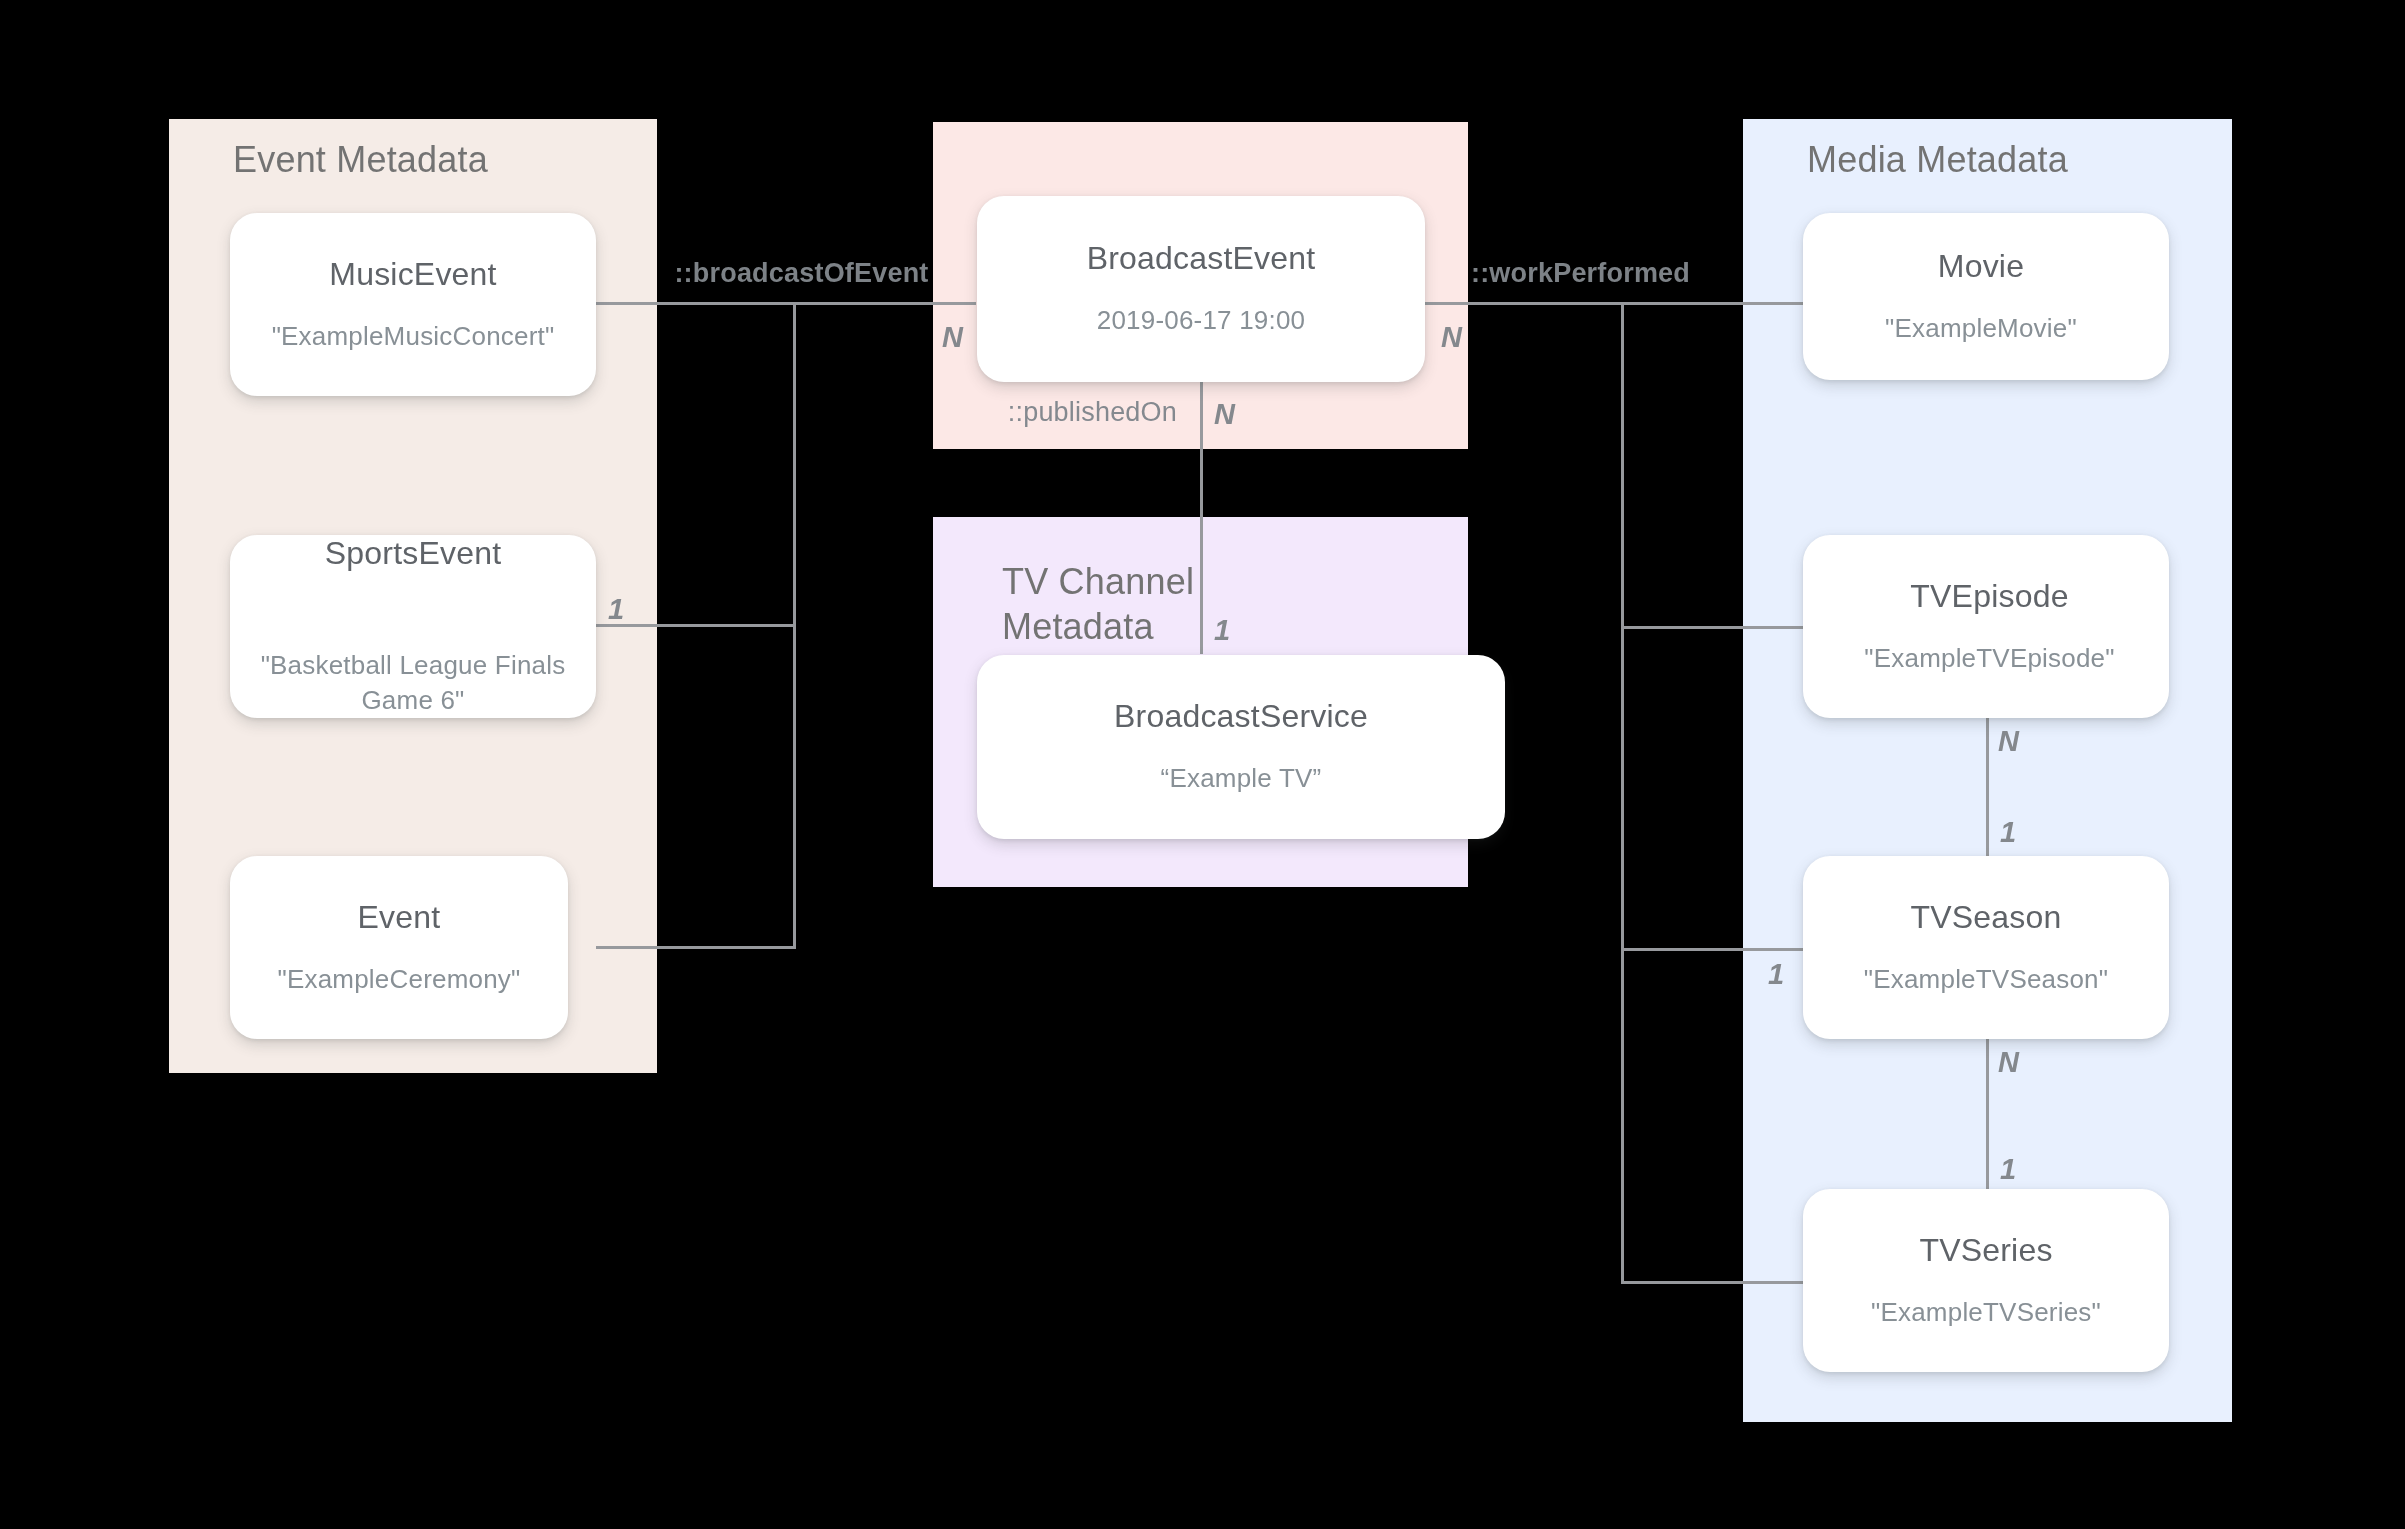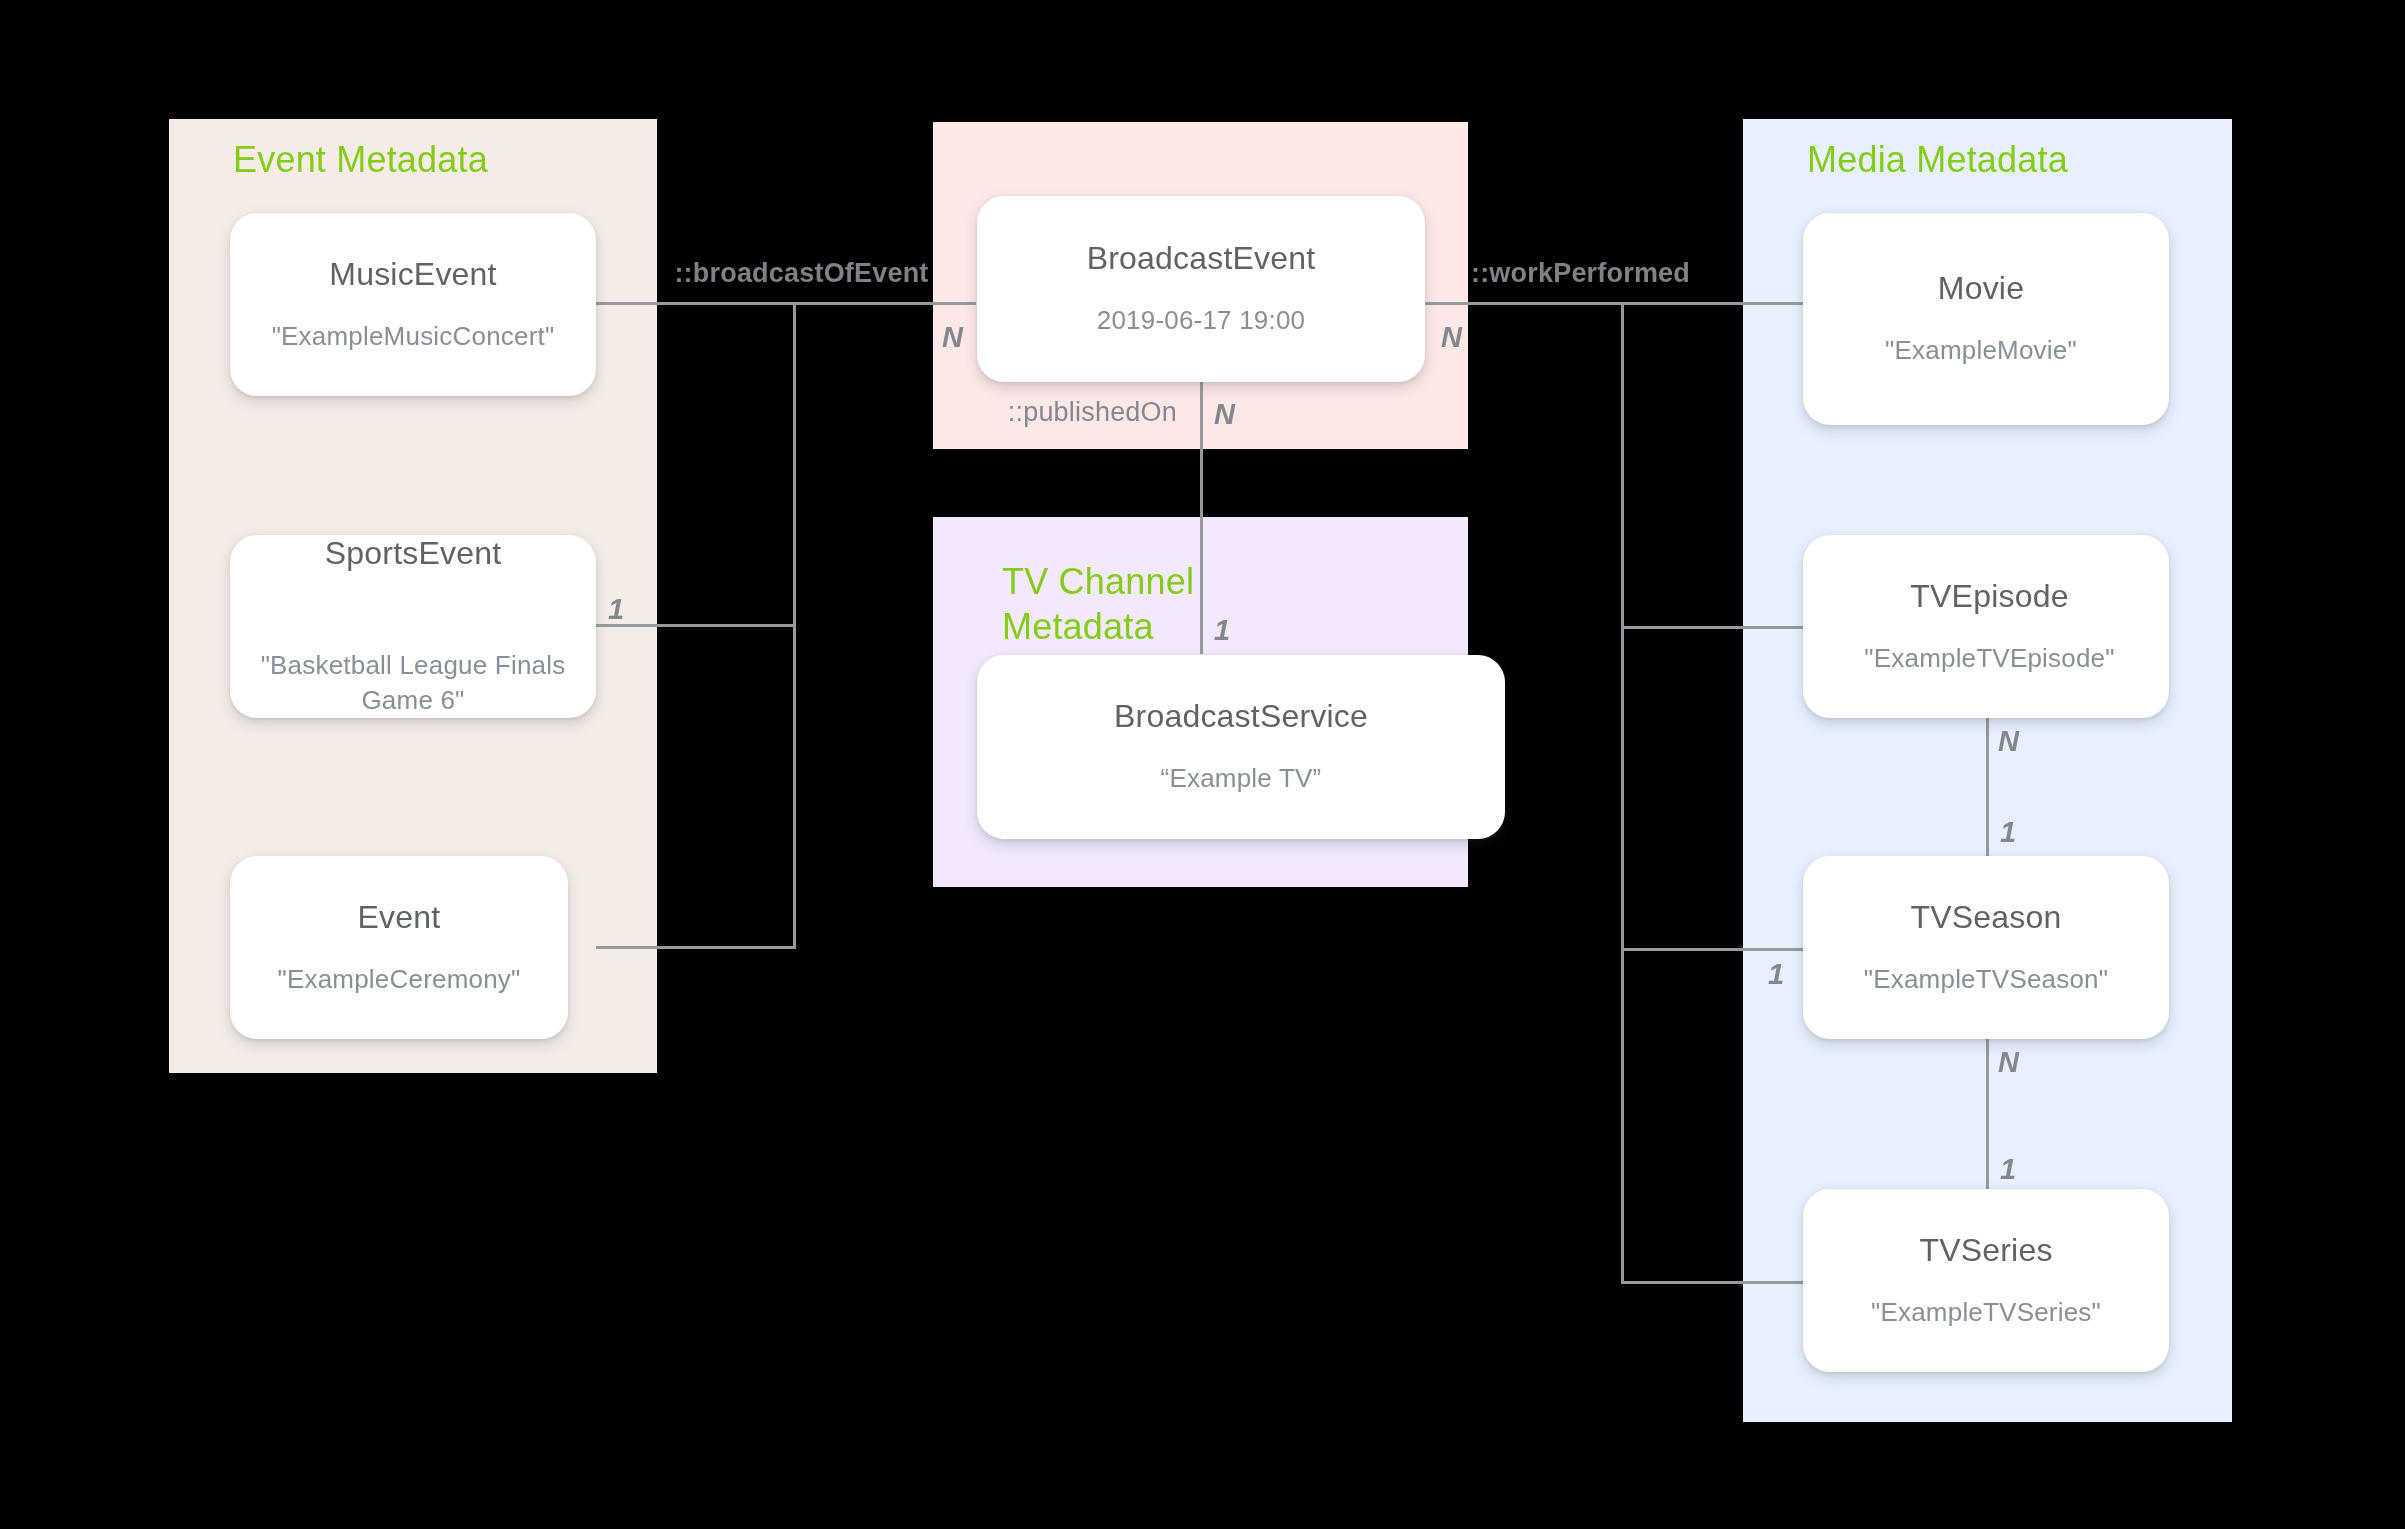--- a/index.html
+++ b/index.html
@@ -8,21 +8,21 @@
     width:2405px;height:1529px;
     background:#000;
     font-family:"Liberation Sans", sans-serif;
     overflow:hidden;
   }
   .panel{position:absolute;}
   .panel-title{
     position:absolute;
     font-size:36px;
     line-height:45px;
-    color:#84cc16;
+    color:#737373;
     letter-spacing:0.2px;
   }
   .card{
     position:absolute;
     background:#ffffff;
     border-radius:27px;
     box-shadow:0 5.7px 13.4px rgba(60,64,67,0.18), 0 1.9px 3.8px rgba(60,64,67,0.10);
     display:flex;flex-direction:column;
     align-items:center;justify-content:center;
     gap:26px;
@@ -66,21 +66,21 @@
   .panel-media   {left:1743px;top:119px; width:489px; height:1303px; background:#e8f0fe;}
   .title-event   {left:233px; top:137px;}
   .title-channel {left:1002px;top:547px; width:268px;margin-top:12px;}
   .title-media   {left:1807px;top:137px;}
   
   .card-music   {left:230px; top:213px; width:366px; height:183px;}
   .card-sports  {left:230px; top:535px; width:366px; height:183px;justify-content:space-between;}
   .card-event   {left:230px; top:856px; width:338px; height:183px;}
   .card-bevent  {left:977px;top:196px; width:448px; height:186px;}
   .card-bservice{left:977px;top:655px; width:528px; height:184px;}
-  .card-movie   {left:1803px;top:213px; width:366px; height:212px;padding-left:7px;}
+  .card-movie   {left:1803px;top:213px; width:366px; height:167px;padding-left:7px;}
   .card-episode {left:1803px;top:535px; width:366px; height:183px;padding-left:24px;}
   .card-season  {left:1803px;top:856px; width:366px; height:183px;}
   .card-series  {left:1803px;top:1189px;width:366px; height:183px;}
   
   .e-music-bevent {left:596px; top:302px; width:380px;}
   .e-bevent-movie {left:1425px;top:302px; width:378px;}
   .e-left-bus     {left:793px; top:302px; height:647px;}
   .e-sports-bus   {left:596px; top:624px; width:199px;}
   .e-event-bus    {left:596px; top:946px; width:199px;}
   .e-right-bus    {left:1621px;top:302px; height:981px;}

